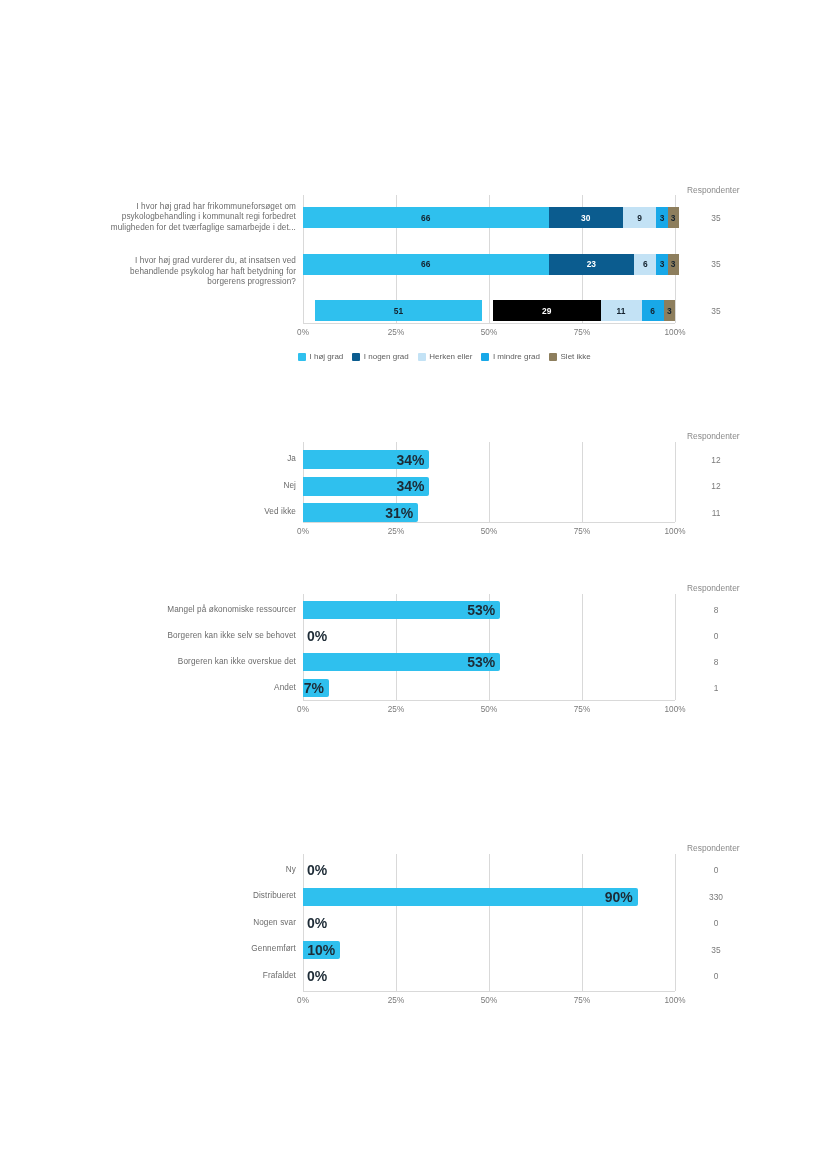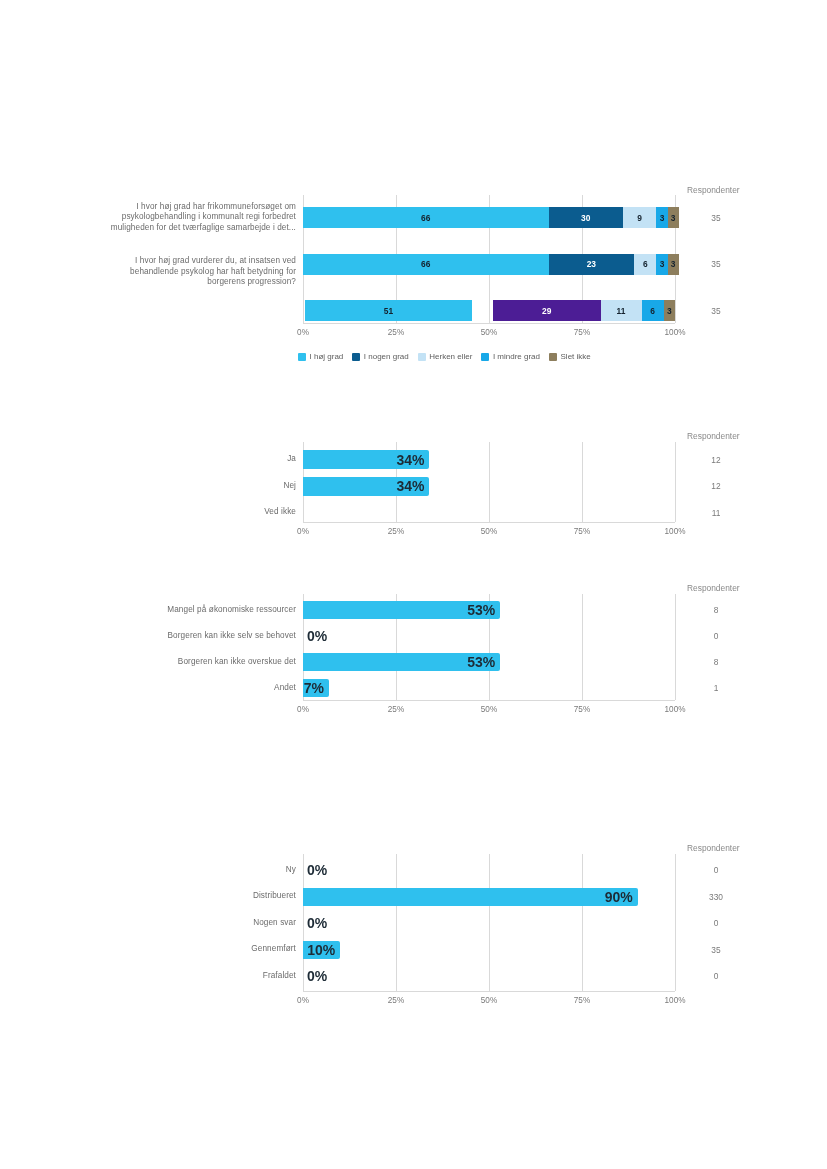--- a/index.html
+++ b/index.html
@@ -149,24 +149,24 @@
         </div>
         <div class="seg" style="left:353.4px; width:11.16px; background:#18a8e8;">
           <div class="seg-label">3</div>
         </div>
         <div class="seg" style="left:364.56px; width:11.16px; background:#8d7e5d;">
           <div class="seg-label">3</div>
         </div>
       </div>
       <div class="resp-val" style="left:696px; top:77px;">35</div>
       <div class="bar-row" style="left:303px; top:118px; width:372px; height:21px;">
-        <div class="seg" style="left:2px; width:167px; background:#2fc0ee;">
+        <div class="seg" style="left:12px; width:167px; background:#2fc0ee;">
           <div class="seg-label">51</div>
         </div>
-        <div class="seg" style="left:189.72px; width:107.88px; background:#4c1d95;">
+        <div class="seg" style="left:189.72px; width:107.88px; background:#000000;">
           <div class="seg-label light">29</div>
         </div>
         <div class="seg" style="left:297.6px; width:40.92px; background:#c3e2f5;">
           <div class="seg-label">11</div>
         </div>
         <div class="seg" style="left:338.52px; width:22.32px; background:#18a8e8;">
           <div class="seg-label">6</div>
         </div>
         <div class="seg" style="left:360.84px; width:11.16px; background:#8d7e5d;">
           <div class="seg-label">3</div>
@@ -220,20 +220,25 @@
       </div>
       <div class="resp-val" style="left:696px; top:26.5px;">12</div>
       <div class="cat-label" style="right:531px; width:250px; top:52.8px;">Nej</div>
       <div class="bar-row" style="left:303px; top:48.5px; width:372px; height:19px;">
         <div class="bar" style="width:126.48px;">
           <div class="bar-value inside">34%</div>
         </div>
       </div>
       <div class="resp-val" style="left:696px; top:53px;">12</div>
       <div class="cat-label" style="right:531px; width:250px; top:79.3px;">Ved ikke</div>
+      <div class="bar-row" style="left:303px; top:75px; width:372px; height:19px;">
+        <div class="bar" style="width:115.32px;">
+          <div class="bar-value inside">31%</div>
+        </div>
+      </div>
       <div class="resp-val" style="left:696px; top:79.5px;">11</div>
     </div>
 
   <div class="chart" id="chart-3" style="top:580px;height:145px;">
       <div class="plot" style="left:303px; top:14px; width:372px; height:106px;">
         <div class="grid-line" style="left:0px;"></div>
         <div class="grid-line" style="left:93px;"></div>
         <div class="grid-line" style="left:186px;"></div>
         <div class="grid-line" style="left:279px;"></div>
         <div class="grid-line" style="left:372px;"></div>

